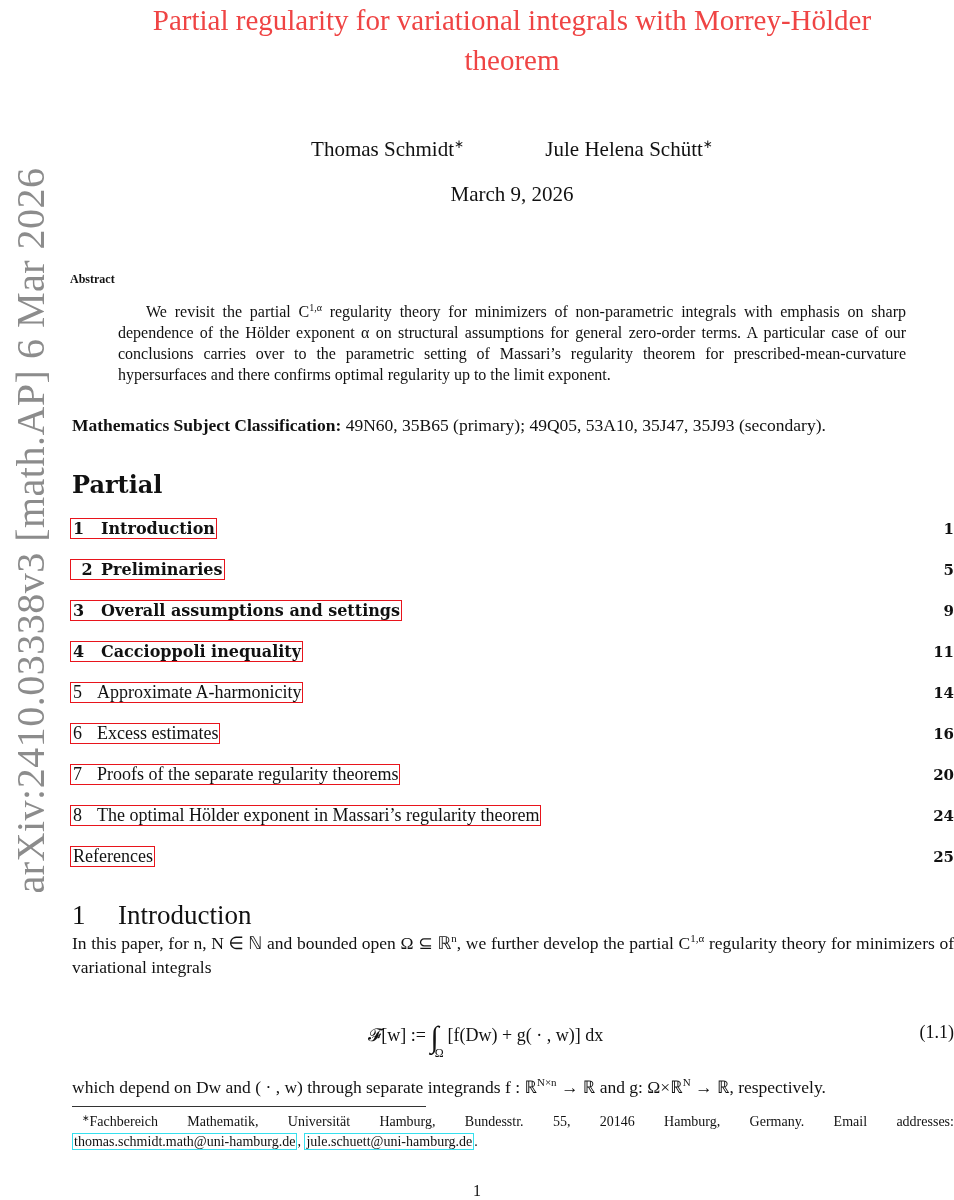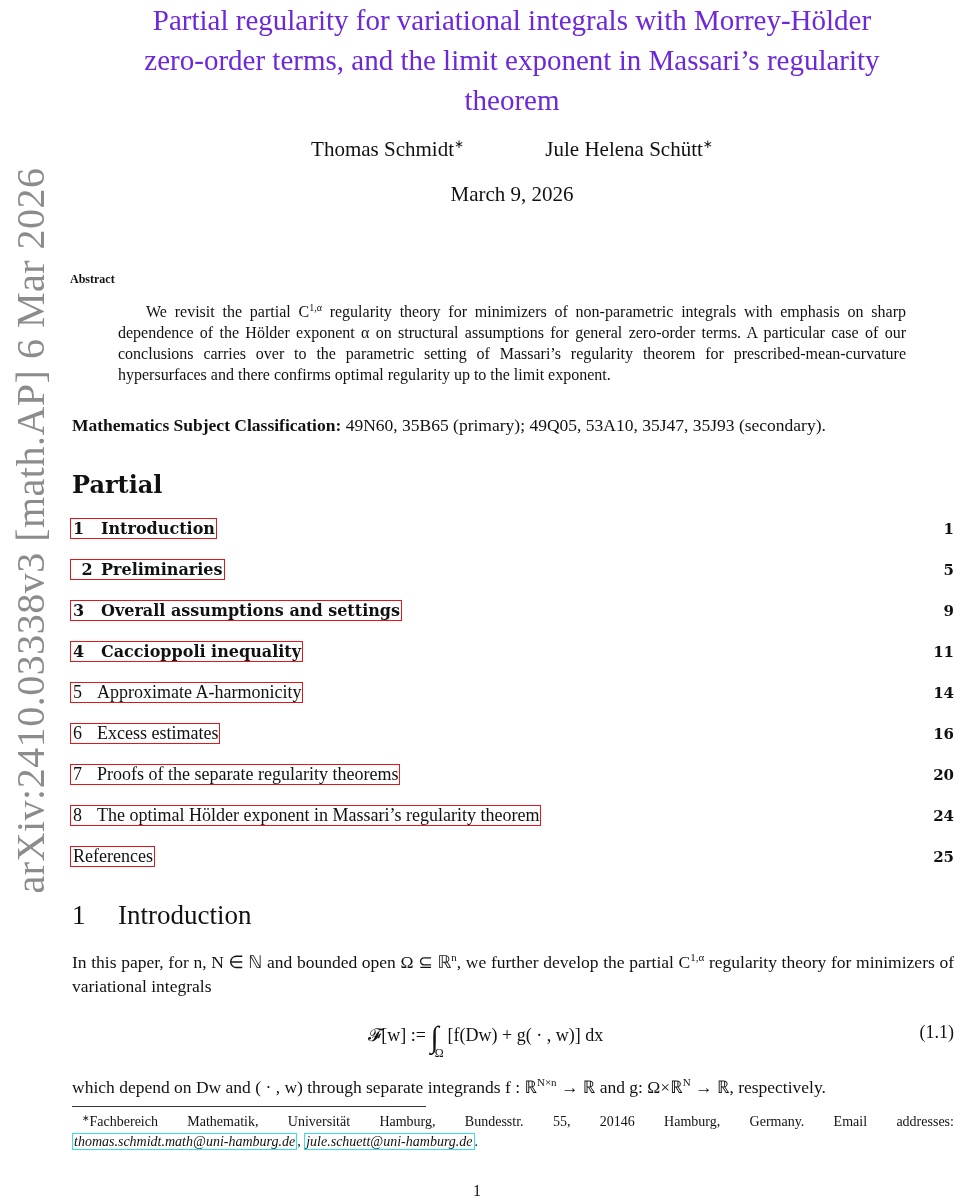--- a/index.html
+++ b/index.html
@@ -24,21 +24,21 @@
     font-size: 40px;
     color: #8c8c8c;
     letter-spacing: 0.5px;
   }
 
   .title {
     position: absolute; left: 70px; top: 0px; width: 884px;
     text-align: center;
     font-family: "Liberation Serif", serif;
     font-size: 29px; line-height: 40px;
-    color: #6d28d9;
+    color: #ef4444;
   }
   .authors {
     position: absolute; left: 70px; top: 137px; width: 884px;
     text-align: center;
     font-family: "Liberation Serif", serif;
     font-size: 21px;
   }
   .authors .author { display: inline-block; margin: 0 38px; }
   .authors sup { font-size: 12px; vertical-align: 8px; }
   .date {
@@ -97,21 +97,21 @@
   }
 
   .section-heading {
     position: absolute; left: 72px; top: 900px;
     font-family: "Liberation Serif", serif;
     font-size: 27px;
   }
   .section-heading .num { display: inline-block; width: 46px; }
 
   .intro-para {
-    position: absolute; left: 72px; top: 950px; width: 882px;
+    position: absolute; left: 72px; top: 931px; width: 882px;
     font-family: "Liberation Serif", serif;
     font-size: 17.5px; line-height: 24px;
     text-align: justify;
   }
   .intro-para sup { font-size: 11px; vertical-align: 7px; line-height: 0; }
 
   .equation {
     position: absolute; left: 72px; top: 1010px; width: 882px; height: 52px;
     font-family: "Liberation Serif", serif;
     font-size: 18px;
@@ -137,40 +137,39 @@
   .footnote {
     position: absolute; left: 72px; top: 1112px; width: 882px;
     font-family: "Liberation Serif", serif;
     font-size: 14px; line-height: 20px;
   }
   .footnote .line1 { display: flex; justify-content: space-between; padding-left: 10px; align-items: center; }
   .footnote sup { font-size: 9px; vertical-align: 5px; line-height: 0; }
   .email-link {
     border: 1.5px solid #35e0ef;
     padding: 0 1px;
-    color: #111; text-decoration: none; font-style: italic;
+    color: #111; text-decoration: none;
   }
 
   .page-number {
     position: absolute; left: 0; top: 1182px; width: 954px;
     text-align: center;
     font-family: "Liberation Serif", serif;
     font-size: 16px;
   }
 </style>
 </head>
 <body>
 
 <div class="arxiv-stamp">
   <span>arXiv:2410.03338v3  [math.AP]  6 Mar 2026</span>
 </div>
 
 <div class="title">
   <div>Partial regularity for variational integrals with Morrey-Hölder</div>
-  <div>zero-order terms, and the limit exponent in Massari’s regularity</div>
   <div>theorem</div>
 </div>
 
 <div class="authors">
   <span class="author"><span>Thomas Schmidt</span><sup>∗</sup></span>
   <span class="author"><span>Jule Helena Schütt</span><sup>∗</sup></span>
 </div>
 
 <div class="date">March 9, 2026</div>
 

